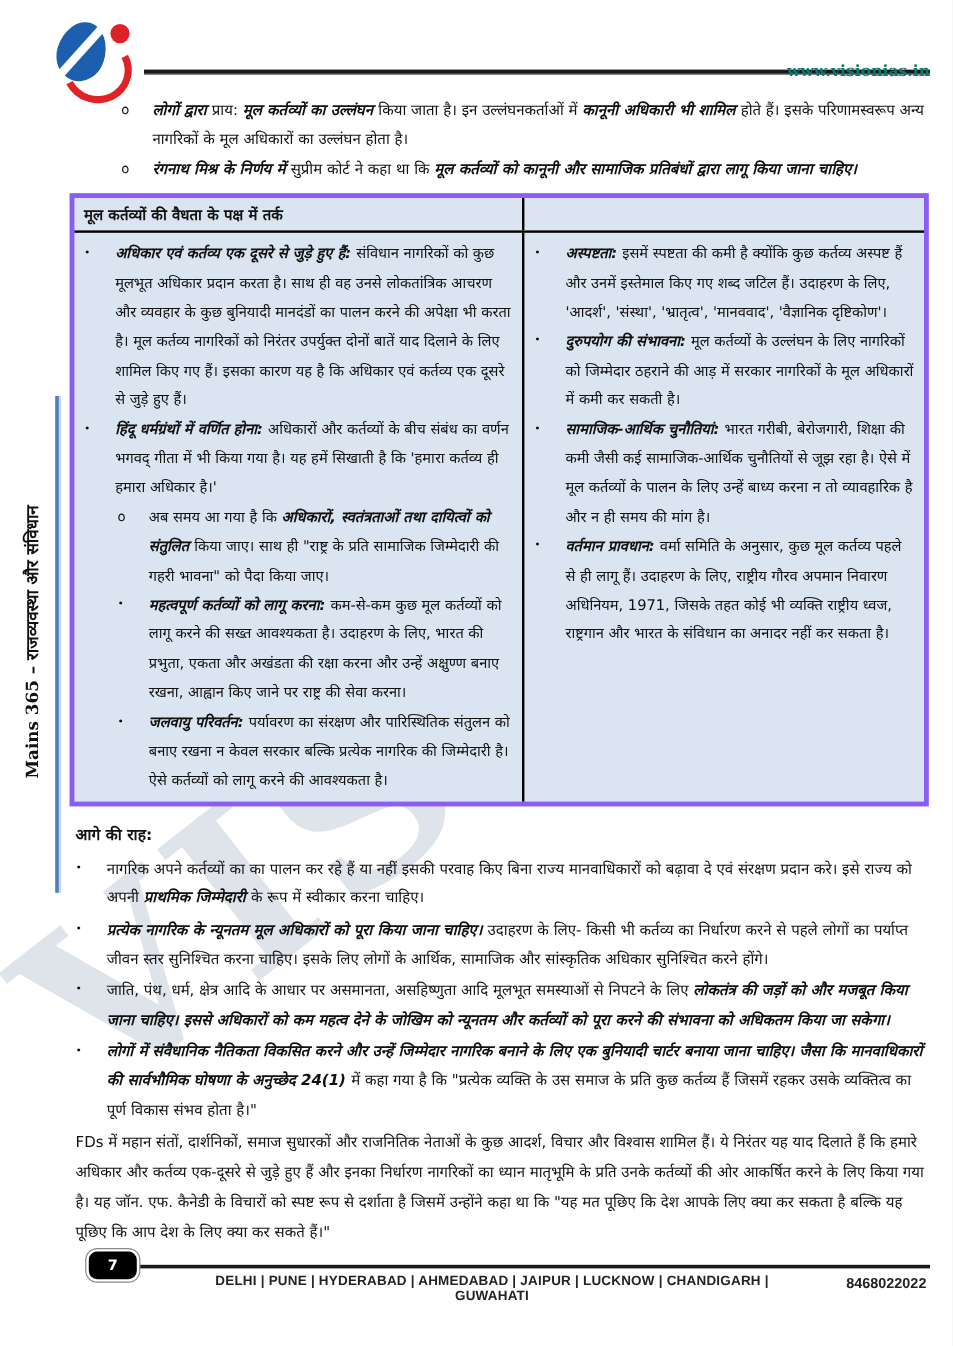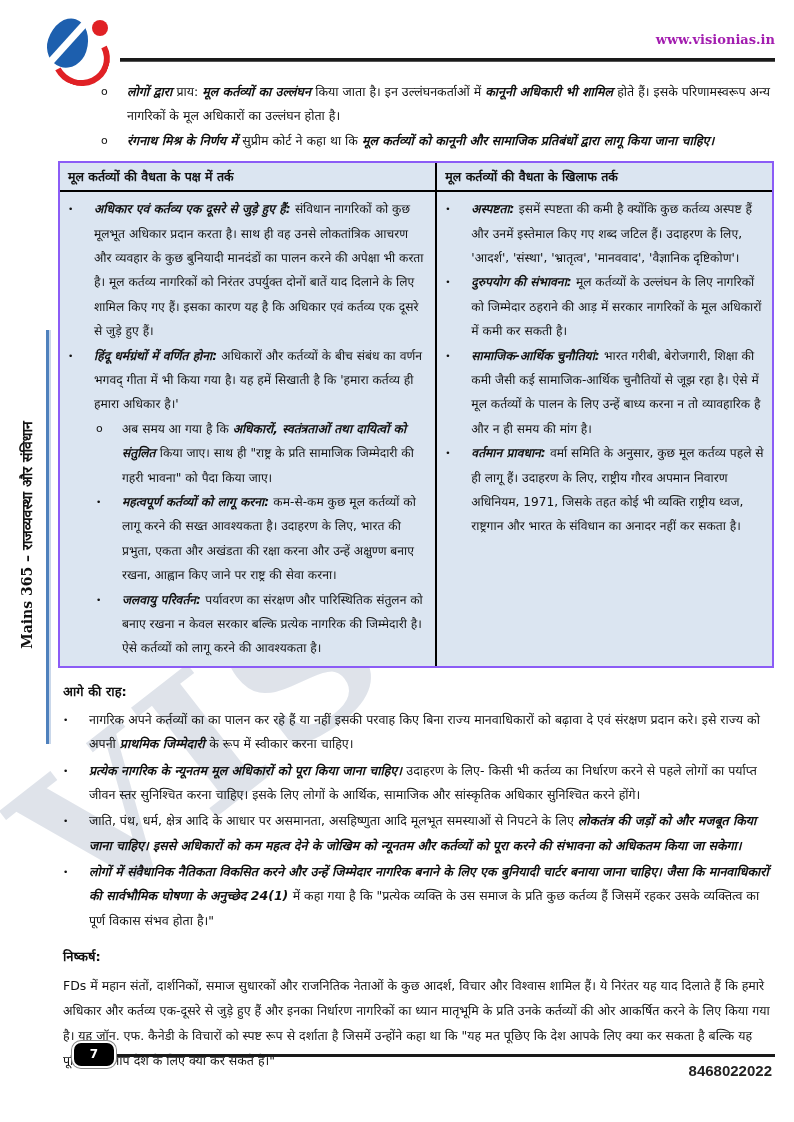--- a/index.html
+++ b/index.html
@@ -14,61 +14,61 @@
   .logo{position:absolute;left:42px;top:12px;width:72px;height:64px;z-index:3;}
   .logo .leaf{position:absolute;left:6px;top:6px;width:40px;height:50px;background:#1d5fae;
     border-radius:50% 50% 50% 50%/55% 55% 45% 45%;transform:rotate(18deg);}
   .logo .leaf:after{content:"";position:absolute;left:16px;top:-4px;width:7px;height:58px;
     background:#fff;transform:rotate(24deg);}
   .logo .dot{position:absolute;right:6px;top:8px;width:16px;height:16px;border-radius:50%;
     background:#e02125;}
   .logo .swoosh{position:absolute;left:10px;top:18px;width:46px;height:44px;border-radius:50%;
     border:6px solid transparent;border-bottom-color:#e02125;border-right-color:#e02125;
     transform:rotate(18deg);}
-  .site-url{position:absolute;right:19px;top:32px;font-size:13px;font-weight:bold;
-    color:#a21caf;z-index:3;font-family:"DejaVu Serif",serif;}
+  .site-url{position:absolute;right:19px;top:52px;font-size:13px;font-weight:bold;
+    color:#0f766e;z-index:3;font-family:"DejaVu Serif",serif;}
   .header-rule{position:absolute;left:120px;right:19px;top:58px;height:3px;background:#1a1a1a;
     border-bottom:1px solid #555;z-index:2;}
   
   .side-line{position:absolute;left:46px;top:330px;width:3px;height:414px;background:#4f81bd;
     box-shadow:2px 0 0 #c9d7ea;z-index:2;}
   .side-label{position:absolute;left:-172px;top:524px;width:400px;height:22px;text-align:center;
     transform:rotate(-90deg);font-family:"DejaVu Serif",serif;font-weight:bold;font-size:14px;
     color:#111;z-index:2;white-space:nowrap;}
   
   .content{position:absolute;left:63px;right:20px;top:80px;z-index:1;}
   .intro{padding-left:38px;}
   .brow{display:flex;align-items:flex-start;font-size:12.5px;line-height:1.95;}
   .brow .marker{flex:0 0 26px;font-size:11px;line-height:24px;color:#111;}
   .brow .marker.filled{font-size:9px;}
   .brow .btext{flex:1;}
   .brow.ind{margin-left:28px;}
   b{font-weight:bold;font-style:italic;}
   
-  .fd-table{display:flex;flex-direction:column;border:2px solid #8b5cf6;background:#dbe5f1;
+  .fd-table{display:flex;flex-direction:column;border:4px solid #8b5cf6;background:#dbe5f1;
     margin-top:8px;margin-left:-5px;}
   .t-head{display:flex;border-bottom:2px solid #000;}
   .t-body{display:flex;flex:1;}
   .t-col-l{width:53%;border-right:2px solid #000;padding:5px 8px;box-sizing:border-box;}
   .t-col-r{width:47%;padding:5px 8px;box-sizing:border-box;}
   .t-head .t-col-l,.t-head .t-col-r{font-weight:bold;font-size:12.5px;padding:5px 8px;}
   .fd-table .brow{font-size:12.2px;line-height:2.0;}
   
   .sec-head{font-weight:bold;font-size:13px;margin:14px 0 8px 0;}
   .wf-list .brow{margin-bottom:2px;}
   .para{font-size:12.5px;line-height:2.0;}
   
   .footer{position:absolute;left:0;right:0;bottom:28px;height:46px;z-index:3;}
   .footer-line{position:absolute;left:112px;right:19px;top:6px;height:2.5px;background:#1a1a1a;}
   .page-badge{position:absolute;left:74px;top:-5px;width:40px;height:23px;background:#000;
     color:#fff;font-weight:bold;font-size:12px;text-align:center;line-height:23px;
     border-radius:7px;box-shadow:0 0 0 2px #fff,0 0 0 3px #888;}
   .cities{position:absolute;left:150px;top:14px;width:520px;text-align:center;font-size:11.2px;
     font-weight:bold;color:#222;font-family:"Liberation Sans",sans-serif;letter-spacing:.2px;}
-  .phone{position:absolute;right:22px;top:14px;font-size:15px;font-weight:bold;color:#222;
+  .phone{position:absolute;right:22px;top:14px;font-size:12px;font-weight:bold;color:#222;
     font-family:"Liberation Sans",sans-serif;}
 </style>
 </head>
 <body>
 
 <div class="page">
 
   <div class="watermark">VISION</div>
 
   <div class="logo">
@@ -91,21 +91,20 @@
         </div>
         <div class="brow">
           <span class="marker hollow">o</span>
           <span class="btext"><b>रंगनाथ मिश्र के निर्णय में </b>सुप्रीम कोर्ट ने कहा था कि <b>मूल कर्तव्यों को कानूनी और सामाजिक प्रतिबंधों द्वारा लागू किया जाना चाहिए।</b></span>
         </div>
       </div>
 
     <div class="fd-table">
       <div class="t-head">
         <div class="t-col-l">मूल कर्तव्यों की वैधता के पक्ष में तर्क</div>
-        <div class="t-col-r">मूल कर्तव्यों की वैधता के खिलाफ तर्क</div>
       </div>
       <div class="t-body">
         <div class="t-col-l">
             <div class="brow">
               <span class="marker filled">•</span>
               <span class="btext"><b>अधिकार एवं कर्तव्य एक दूसरे से जुड़े हुए हैं: </b>संविधान नागरिकों को कुछ मूलभूत अधिकार प्रदान करता है। साथ ही वह उनसे लोकतांत्रिक आचरण और व्यवहार के कुछ बुनियादी मानदंडों का पालन करने की अपेक्षा भी करता है। मूल कर्तव्य नागरिकों को निरंतर उपर्युक्त दोनों बातें याद दिलाने के लिए शामिल किए गए हैं। इसका कारण यह है कि अधिकार एवं कर्तव्य एक दूसरे से जुड़े हुए हैं।</span>
             </div>
             <div class="brow">
               <span class="marker filled">•</span>
               <span class="btext"><b>हिंदू धर्मग्रंथों में वर्णित होना: </b>अधिकारों और कर्तव्यों के बीच संबंध का वर्णन भगवद् गीता में भी किया गया है। यह हमें सिखाती है कि 'हमारा कर्तव्य ही हमारा अधिकार है।'</span>
@@ -157,24 +156,24 @@
         <div class="brow">
           <span class="marker filled">•</span>
           <span class="btext">जाति, पंथ, धर्म, क्षेत्र आदि के आधार पर असमानता, असहिष्णुता आदि मूलभूत समस्याओं से निपटने के लिए <b>लोकतंत्र की जड़ों को और मजबूत किया जाना चाहिए। इससे अधिकारों को कम महत्व देने के जोखिम को न्यूनतम और कर्तव्यों को पूरा करने की संभावना को अधिकतम किया जा सकेगा।</b></span>
         </div>
         <div class="brow">
           <span class="marker filled">•</span>
           <span class="btext"><b>लोगों में संवैधानिक नैतिकता विकसित करने और उन्हें जिम्मेदार नागरिक बनाने के लिए एक बुनियादी चार्टर बनाया जाना चाहिए। जैसा कि मानवाधिकारों की सार्वभौमिक घोषणा के अनुच्छेद 24(1) </b>में कहा गया है कि "प्रत्येक व्यक्ति के उस समाज के प्रति कुछ कर्तव्य हैं जिसमें रहकर उसके व्यक्तित्व का पूर्ण विकास संभव होता है।"</span>
         </div>
       </div>
 
-    <div class="sec-head">निष्कर्ष:</div>
     <div class="para">FDs में महान संतों, दार्शनिकों, समाज सुधारकों और राजनितिक नेताओं के कुछ आदर्श, विचार और विश्वास शामिल हैं। ये निरंतर यह याद दिलाते हैं कि हमारे अधिकार और कर्तव्य एक-दूसरे से जुड़े हुए हैं और इनका निर्धारण नागरिकों का ध्यान मातृभूमि के प्रति उनके कर्तव्यों की ओर आकर्षित करने के लिए किया गया है। यह जॉन. एफ. कैनेडी के विचारों को स्पष्ट रूप से दर्शाता है जिसमें उन्होंने कहा था कि "यह मत पूछिए कि देश आपके लिए क्या कर सकता है बल्कि यह पूछिए कि आप देश के लिए क्या कर सकते हैं।"</div>
 
   </div>
 
   <div class="footer">
     <div class="footer-line"></div>
     <div class="page-badge">7</div>
+    <div class="cities">DELHI | PUNE | HYDERABAD | AHMEDABAD | JAIPUR | LUCKNOW | CHANDIGARH | GUWAHATI</div>
     <div class="phone">8468022022</div>
   </div>
 
 </div>
 
 </body></html>

